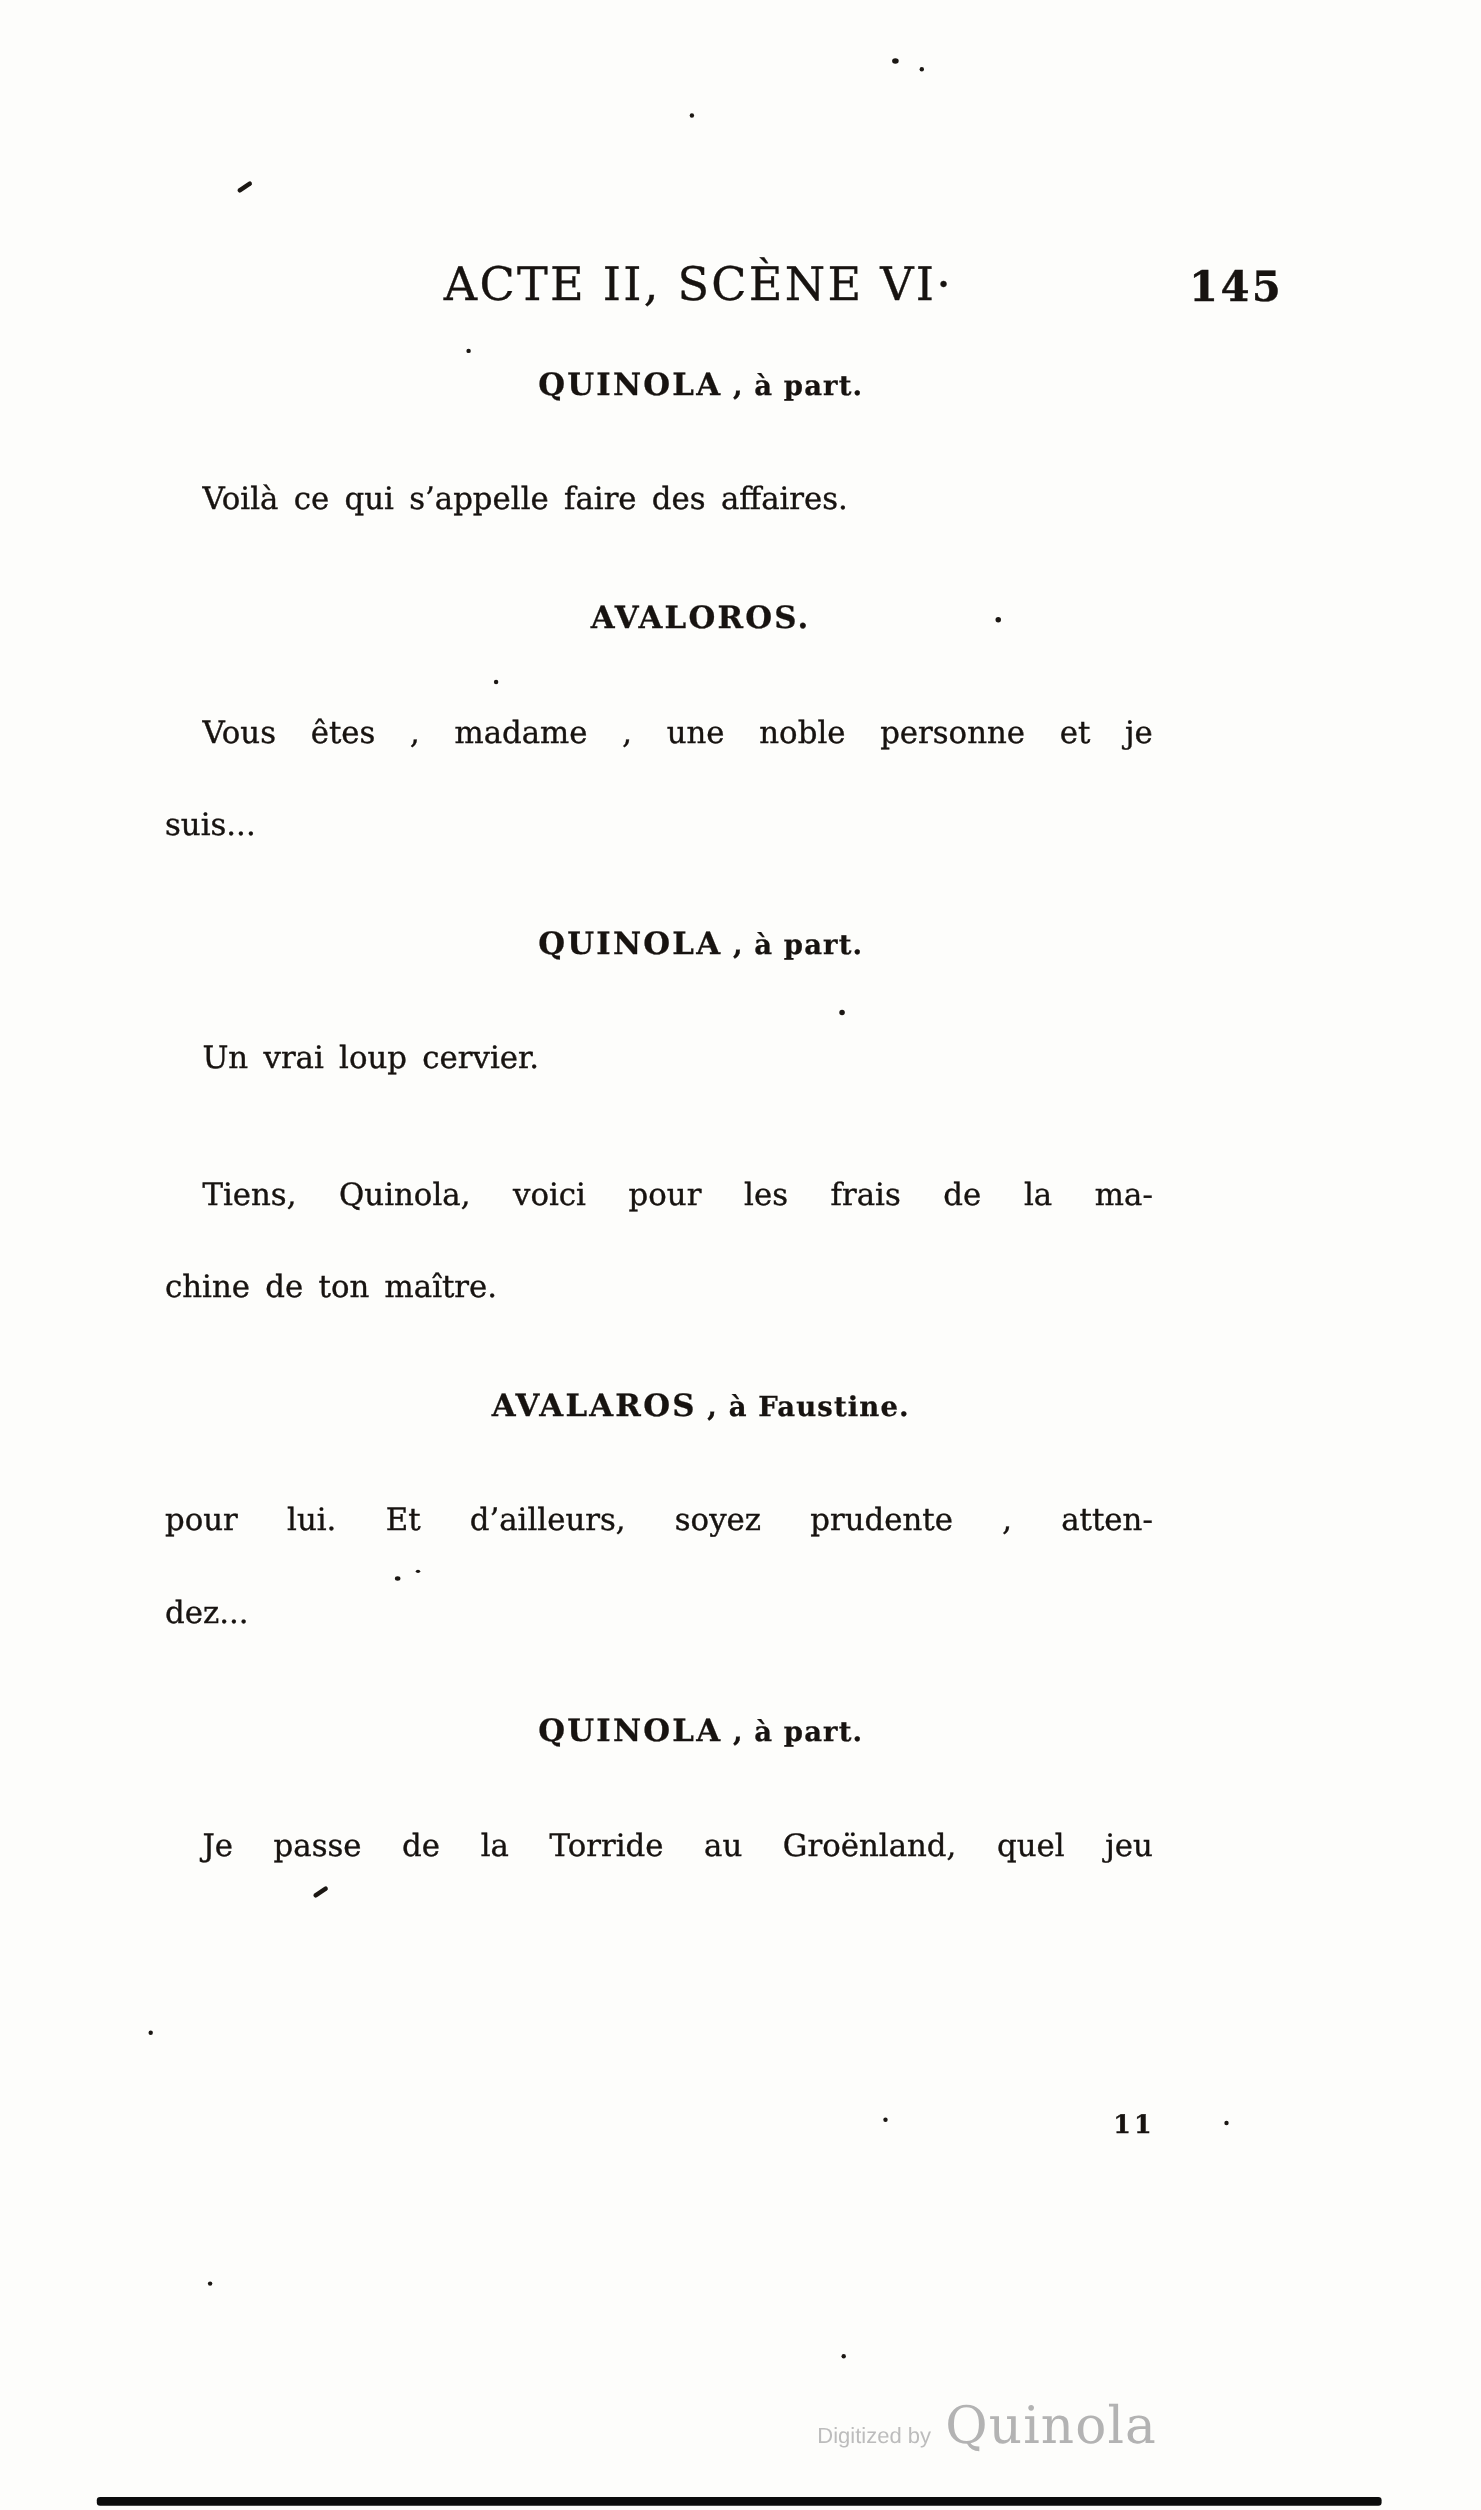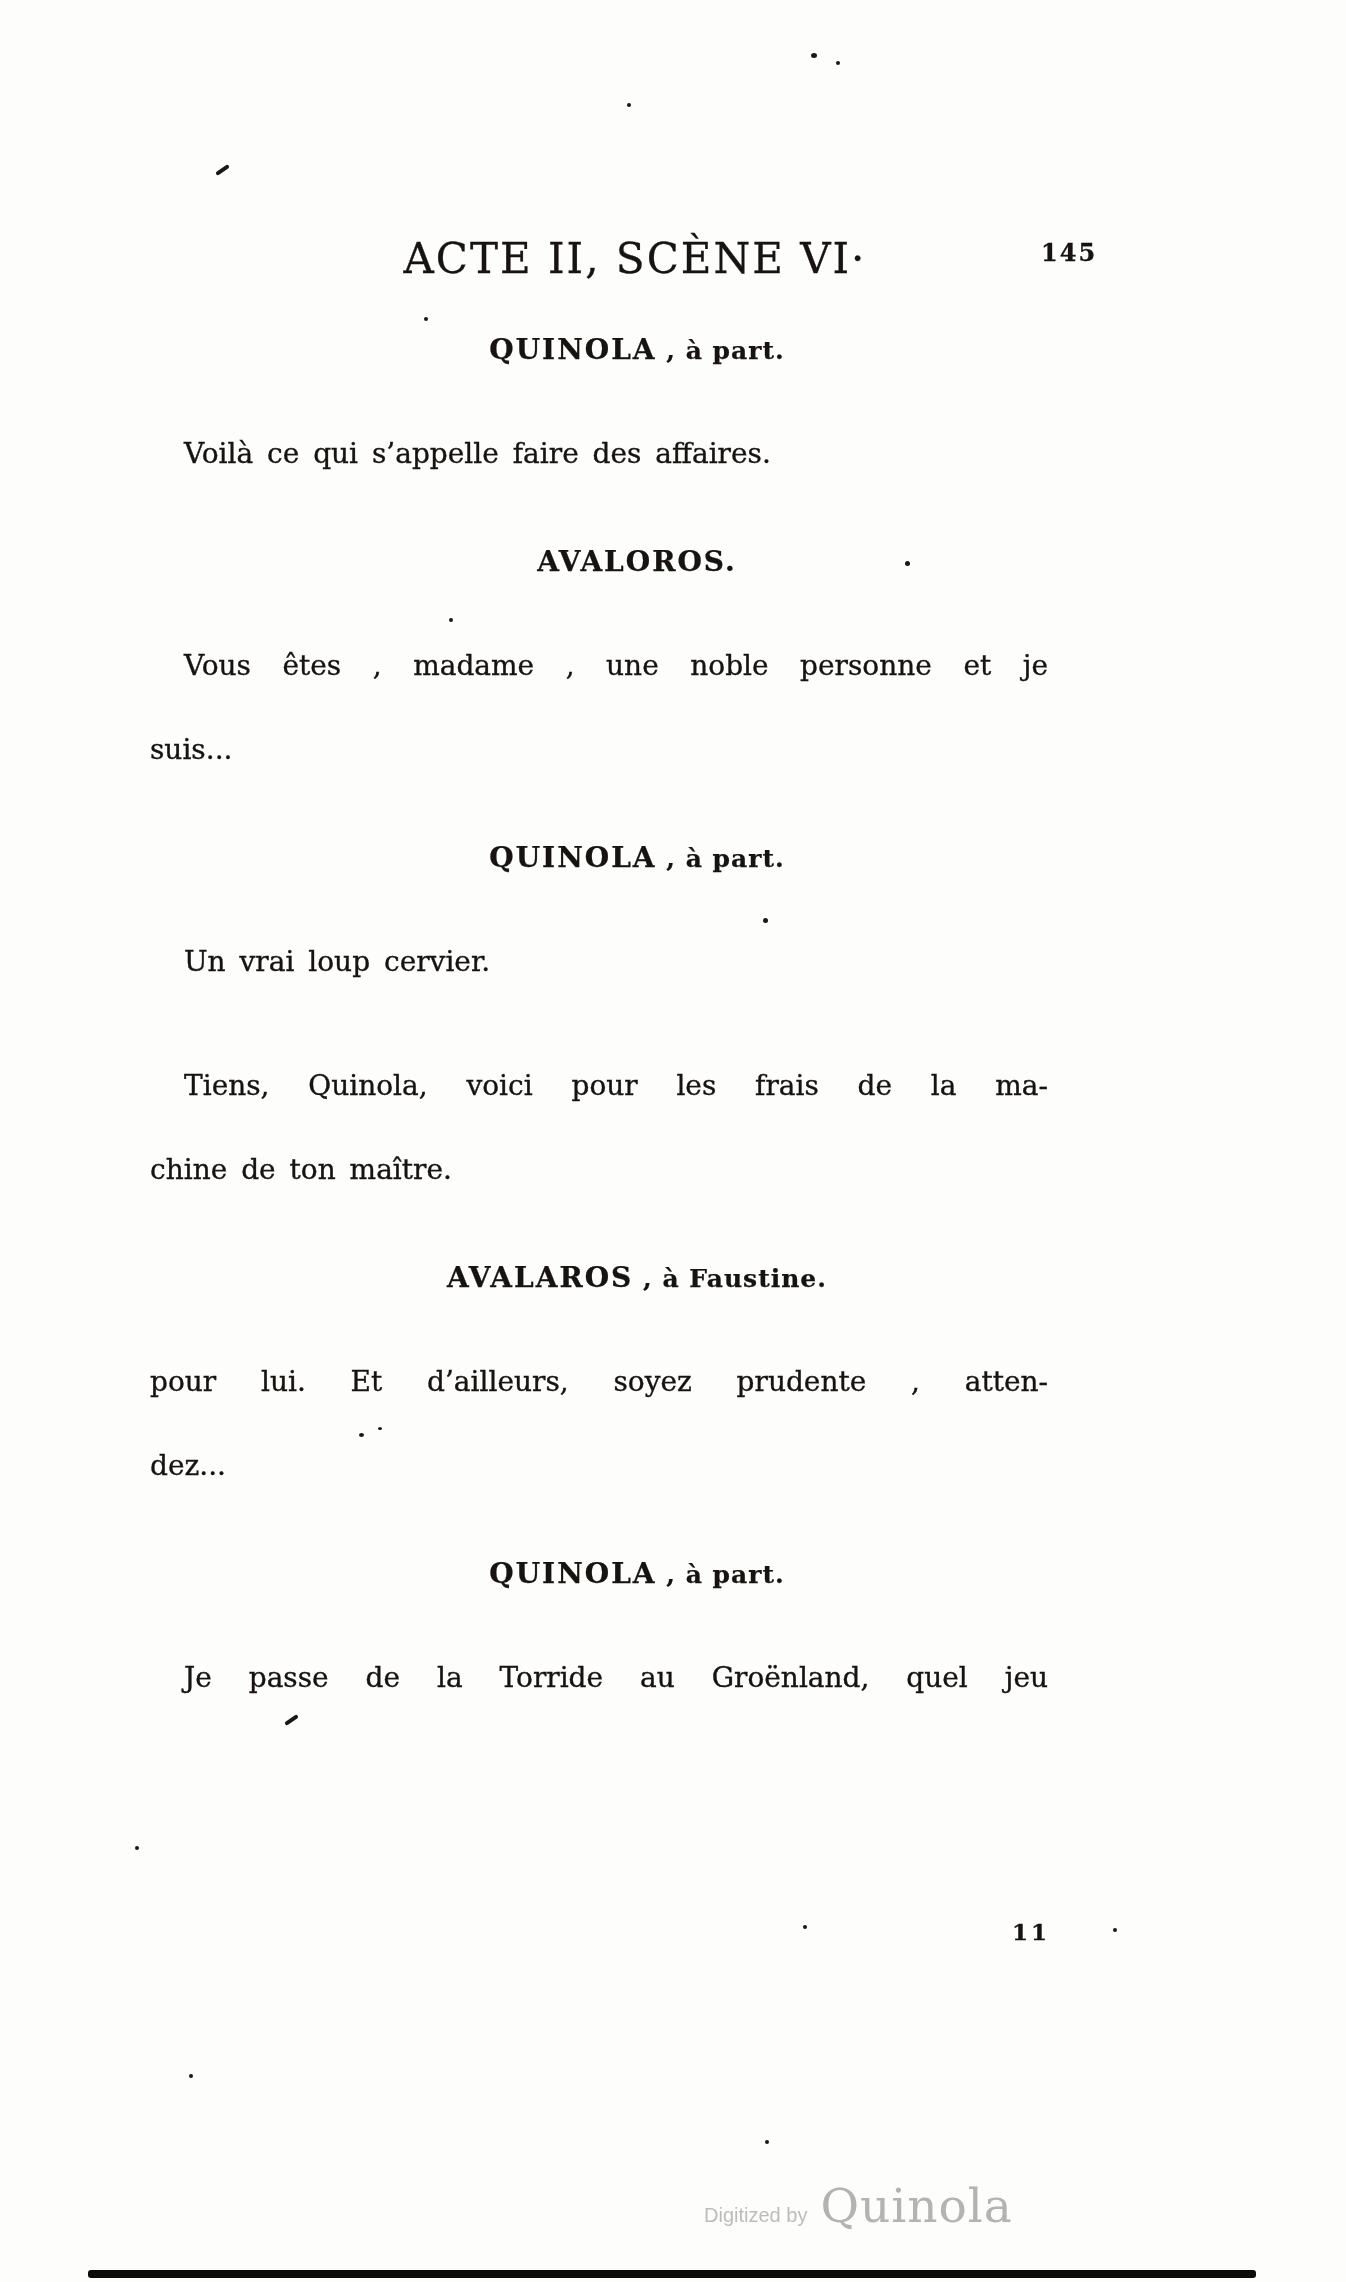--- a/index.html
+++ b/index.html
@@ -10,21 +10,21 @@
     color:#171310;
   }
   .page{position:absolute;inset:0;}
   
   .header{position:absolute;left:130px;top:234px;width:1010px;height:56px;}
   .title{
     text-align:center;font-weight:normal;font-size:42px;letter-spacing:2px;
     -webkit-text-stroke:0.3px currentColor;white-space:nowrap;
   }
   .pagenum{
-    position:absolute;left:911px;top:4px;font-weight:bold;font-size:24px;
+    position:absolute;left:951px;top:4px;font-weight:bold;font-size:38px;
     letter-spacing:2px;-webkit-text-stroke:0.3px currentColor;
   }
   
   .text{position:absolute;left:150px;top:332px;width:898px;}
   .speaker{
     text-align:center;margin-top:48px;position:relative;left:38px;
     line-height:36px;font-weight:bold;white-space:nowrap;
     -webkit-text-stroke:0.25px currentColor;
   }
   .speaker:first-child{margin-top:0;}
@@ -35,21 +35,21 @@
   .line{word-spacing:5px;white-space:nowrap;}
   .line.first{text-indent:34px;}
   .line.just{
     white-space:normal;word-spacing:0;
     text-align:justify;text-align-last:justify;
   }
   
   .sig{position:absolute;left:1012px;top:1918px;font-weight:bold;font-size:23px;
     letter-spacing:3px;-webkit-text-stroke:0.3px currentColor;}
   
-  .footer{position:absolute;left:704px;top:2178px;display:flex;align-items:baseline;}
+  .footer{position:absolute;left:743px;top:2178px;display:flex;align-items:baseline;}
   .dig{font-family:"Liberation Sans", sans-serif;font-size:20px;color:#bcbcbc;}
   .glogo{font-family:"DejaVu Serif", serif;font-size:47px;color:#b3b3b3;margin-left:13px;letter-spacing:1px;}
   
   .botbar{position:absolute;left:88px;top:2270px;width:1168px;height:8px;
     background:#0c0c0c;border-radius:3px;}
   
   .speck{position:absolute;background:#1b1713;border-radius:50%;}
   .accent{position:absolute;width:15px;height:4px;background:#1b1713;border-radius:2px;
     transform:rotate(-34deg);}
 </style>

